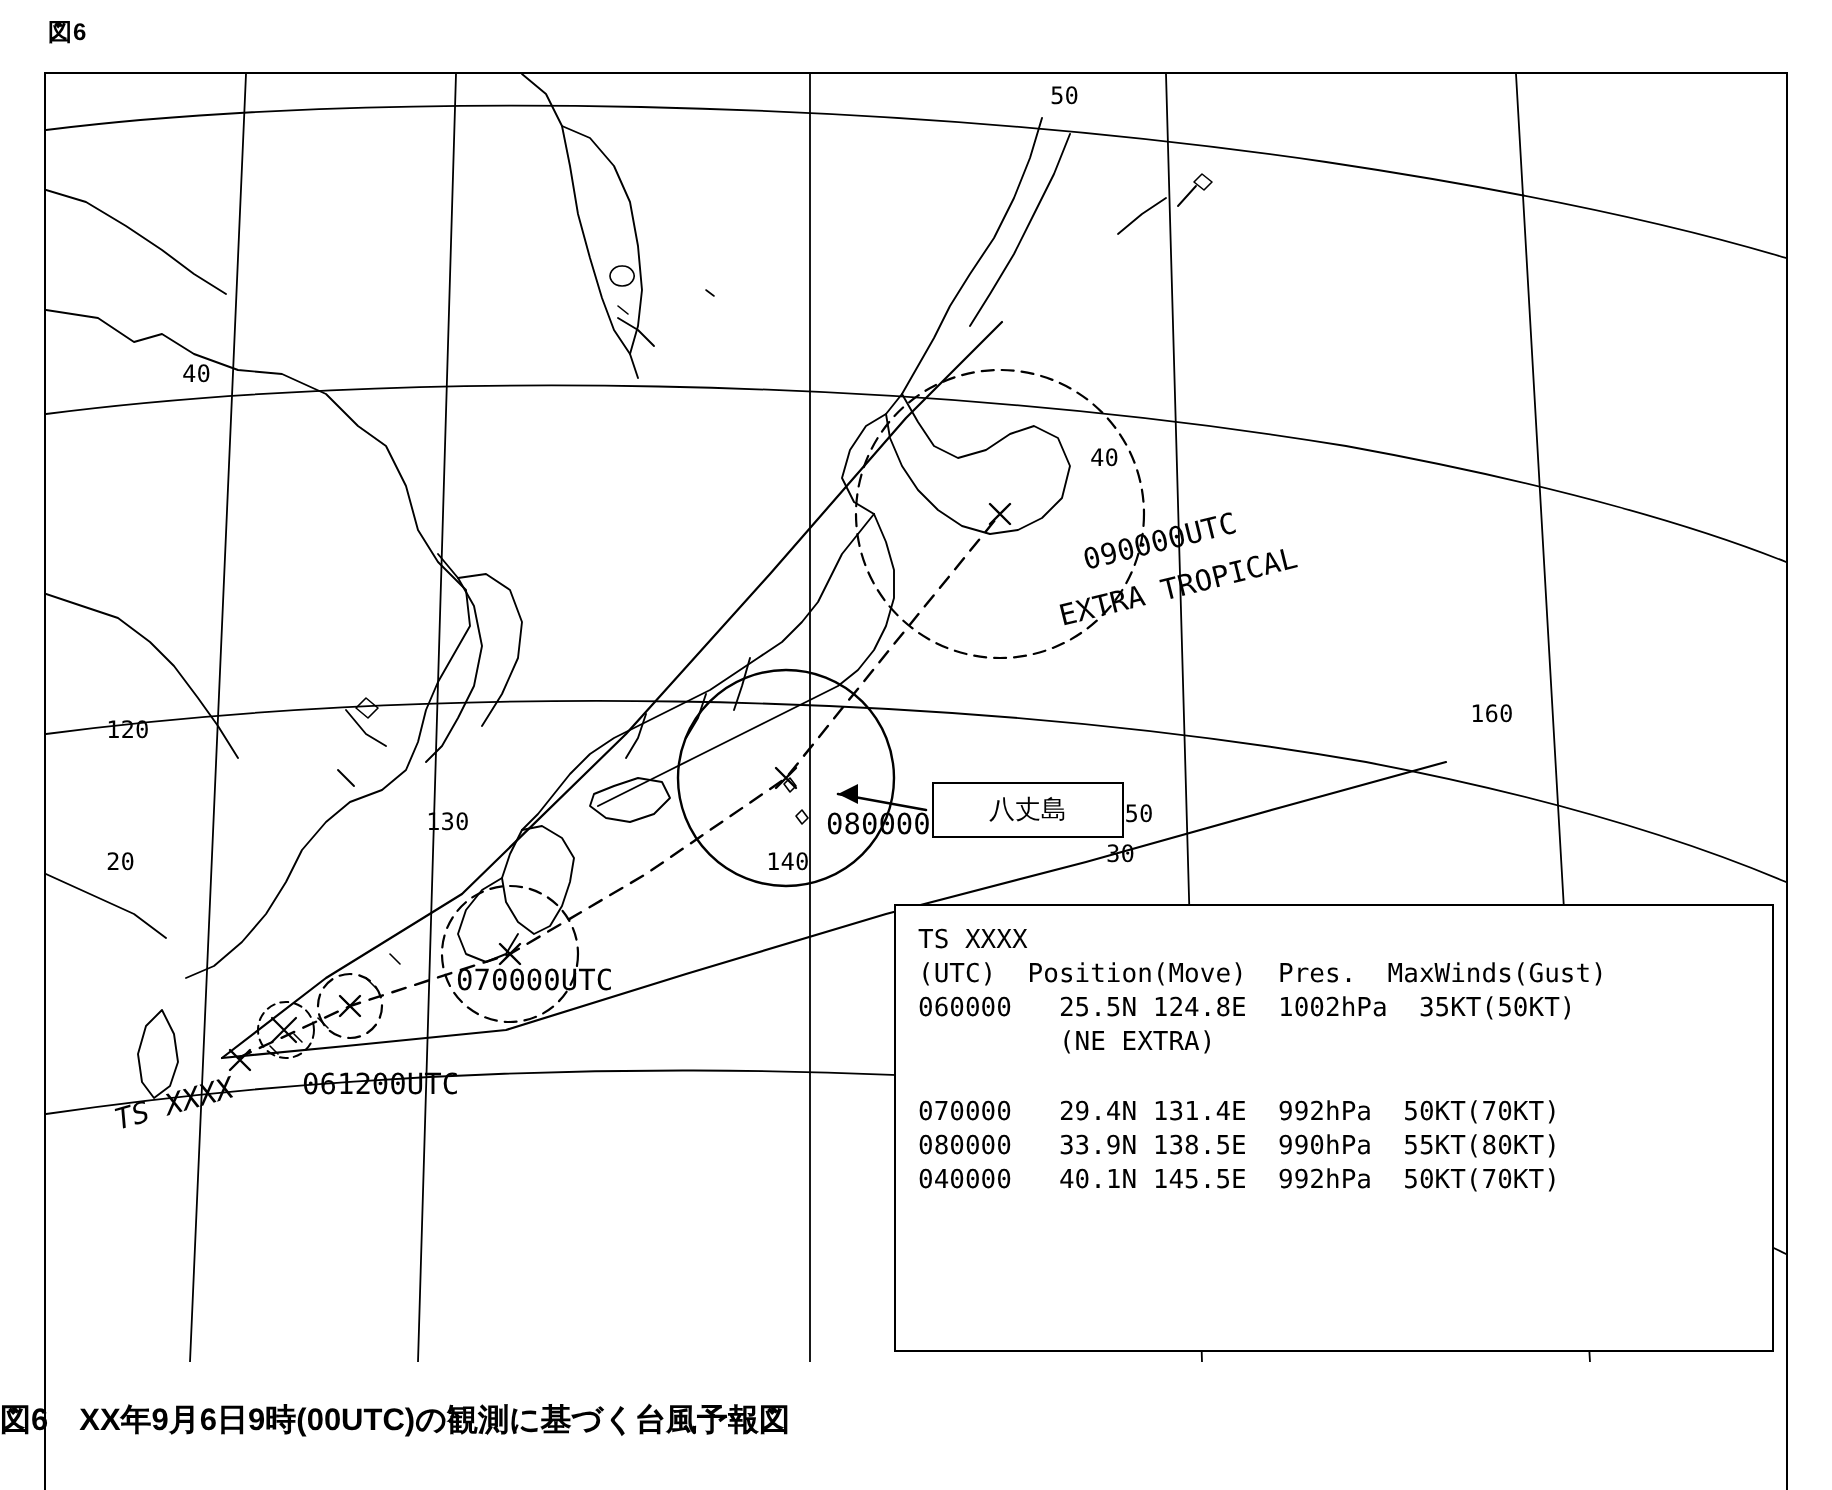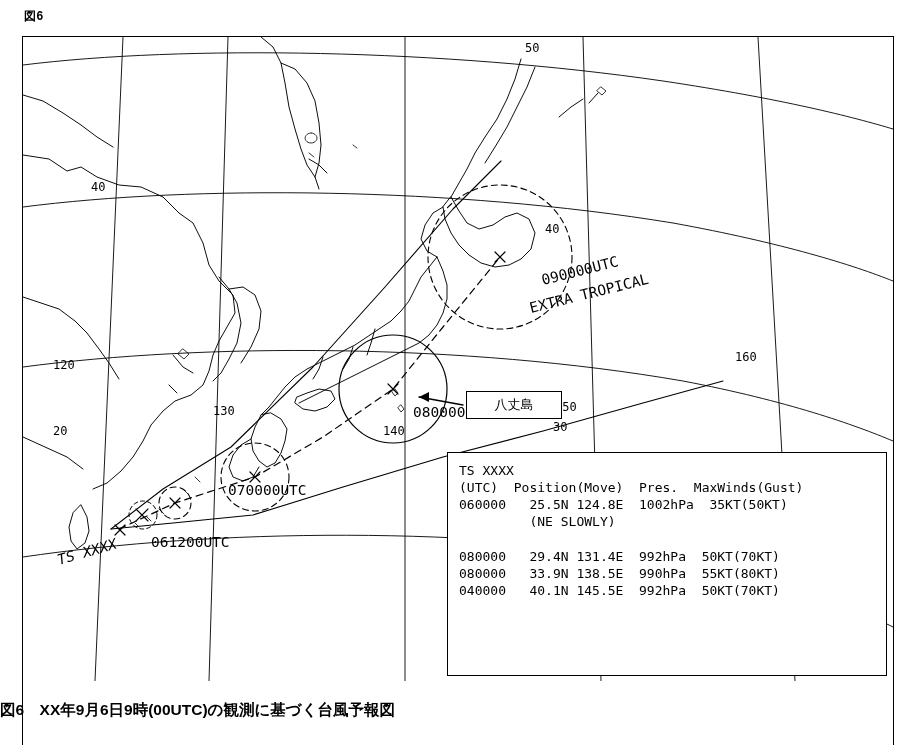--- a/index.html
+++ b/index.html
@@ -252,21 +252,21 @@
     </g>
   </svg>
 
   <div id="hachijo-box">
     <span class="lbl-jp">八丈島</span>
   </div>
 
   <div id="info-box"><span id="info-title">TS XXXX</span>
 <span id="info-header">(UTC)  Position(Move)  Pres.  MaxWinds(Gust)</span>
 <span class="info-row">060000   25.5N 124.8E  1002hPa  35KT(50KT)</span>
-<span class="info-row">         (NE SLOWLY)</span>
-
-<span class="info-row">080000   29.4N 131.4E  992hPa  50KT(70KT)</span>
+<span class="info-row">         (NE EXTRA)</span>
+
+<span class="info-row">070000   29.4N 131.4E  992hPa  50KT(70KT)</span>
 <span class="info-row">080000   33.9N 138.5E  990hPa  55KT(80KT)</span>
 <span class="info-row">040000   40.1N 145.5E  992hPa  50KT(70KT)</span></div>
 
 </div>
 
 <div id="caption">図6　XX年9月6日9時(00UTC)の観測に基づく台風予報図</div>
 
 </body></html>

